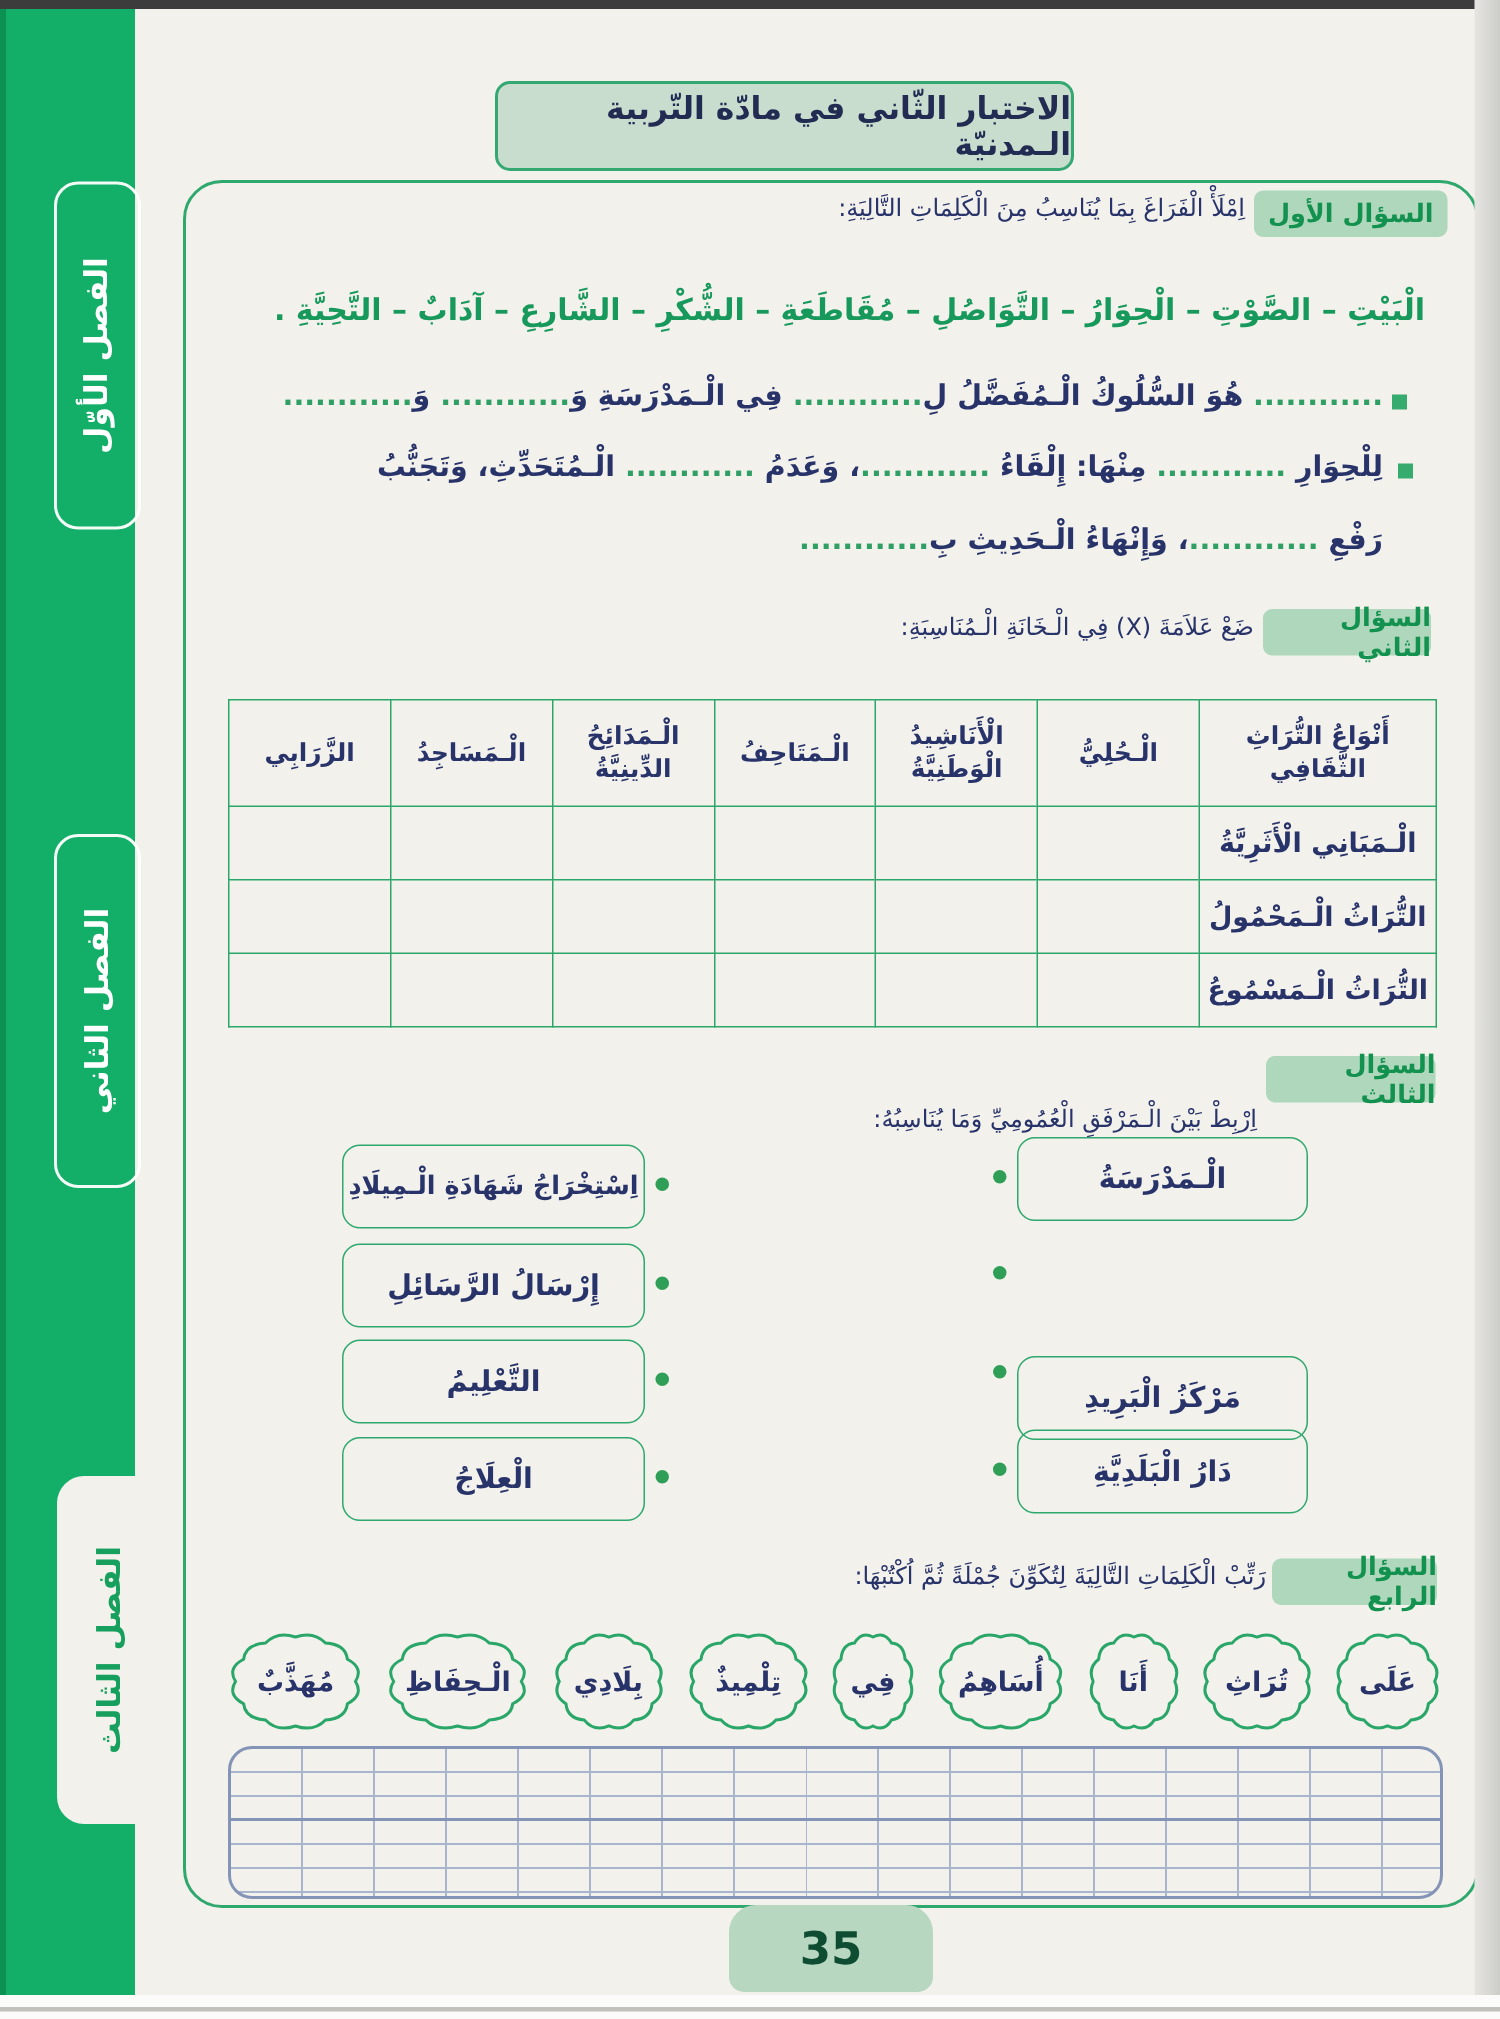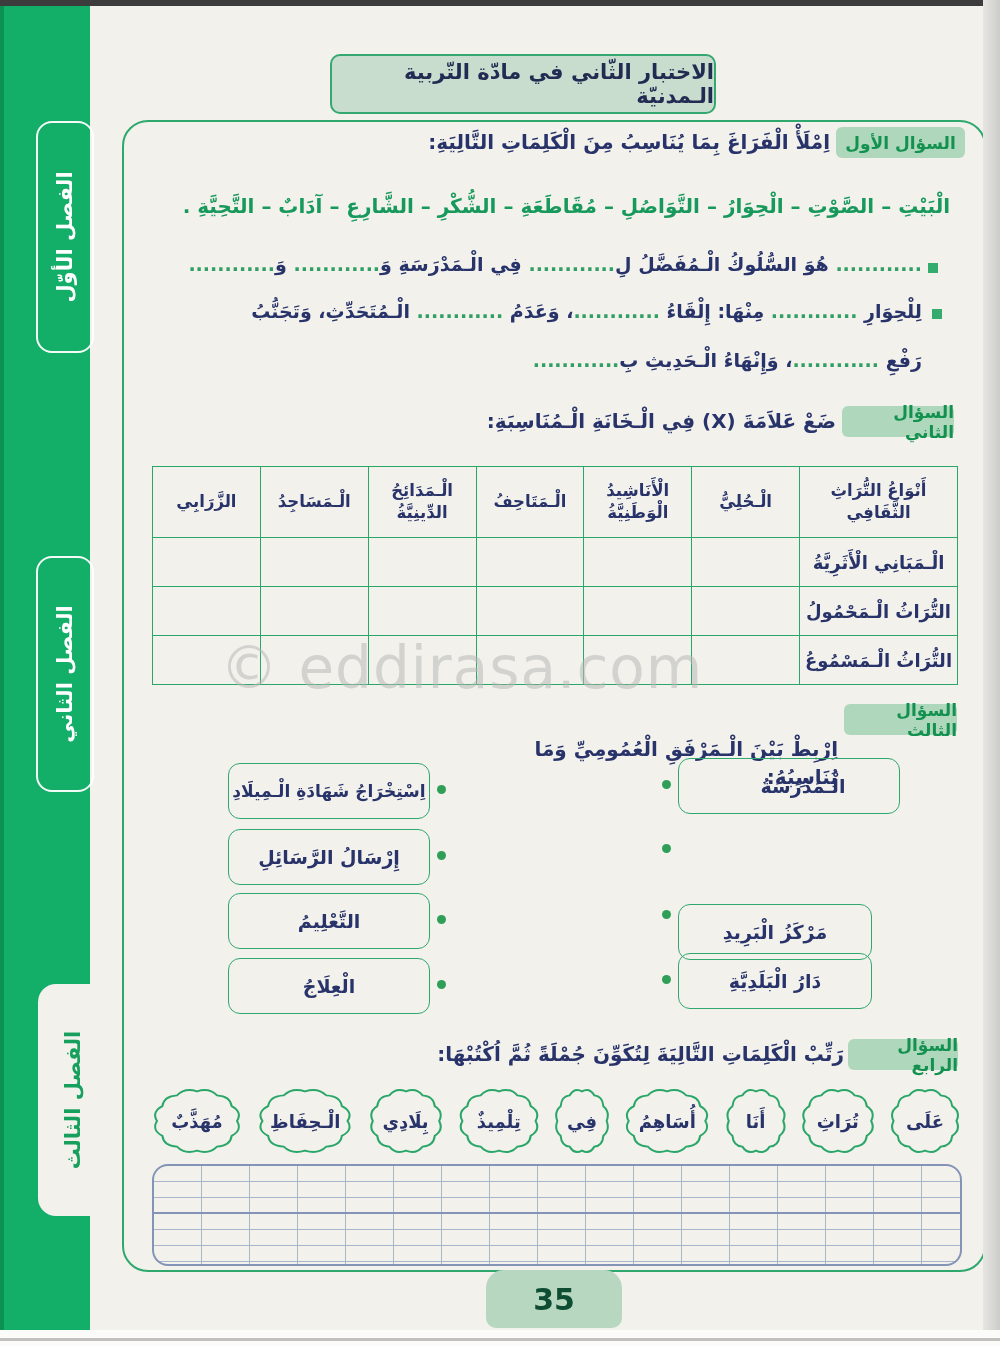--- a/index.html
+++ b/index.html
@@ -18,21 +18,21 @@
   .sidebar-edge{left:0;top:6px;width:4px;height:1324px;background:#0b9152;}
   .vtab{display:flex;align-items:center;justify-content:center;}
   .vtab span{white-space:nowrap;transform:rotate(-90deg);font-weight:bold;font-size:21px;letter-spacing:.5px;}
   .vtab-outline{left:36px;width:54px;border:2px solid rgba(255,255,255,.95);border-radius:16px;color:#fff;}
   .vtab-active{left:38px;width:70px;background:#f2f1ec;border-radius:18px;color:#17a05d;}
   .main-box{left:122px;top:120px;width:860px;height:1148px;border:2.5px solid var(--border-green);border-radius:26px;}
   .title-box{left:330px;top:54px;width:382px;height:56px;background:#c9ddcf;border:2px solid #35a872;border-radius:10px;
     display:flex;align-items:center;justify-content:center;color:#222c52;font-weight:bold;font-size:21px;z-index:3;direction:rtl;}
   .qlabel{background:var(--label-bg);color:var(--label-fg);font-weight:bold;font-size:17px;border-radius:6px;
     display:flex;align-items:center;justify-content:center;height:31px;direction:rtl;z-index:2;}
-  .ins{font-size:20px;font-weight:bold;color:var(--navy);direction:rtl;text-align:right;line-height:1.4;}
+  .ins{font-size:16px;font-weight:normal;color:var(--navy);direction:rtl;text-align:right;line-height:1.4;}
   .wordbank{font-size:20px;font-weight:bold;color:#18995c;direction:rtl;text-align:right;}
   .fl{font-size:19px;font-weight:bold;color:var(--navy);direction:rtl;text-align:right;line-height:1.55;}
   .dots{color:var(--dotg);font-weight:bold;letter-spacing:1px;}
   .bullet{width:10px;height:10px;background:#35ab6e;}
   table.q2t{border-collapse:collapse;table-layout:fixed;width:806px;direction:rtl;}
   table.q2t th,table.q2t td{border:1.7px solid var(--table-green);color:var(--navy);font-weight:bold;
     text-align:center;vertical-align:middle;padding:1px 2px;}
   table.q2t thead th{height:68px;font-size:16.5px;line-height:1.35;}
   table.q2t tbody th{height:46px;font-size:18px;}
   table.q2t col.c0{width:158px;}
@@ -143,28 +143,27 @@
             <td></td>
             <td></td>
             <td></td>
             <td></td>
             <td></td>
         </tr>
       </tbody>
     </table>
   </div>
 
-  <div class="abs watermark">© eddirasa.com</div>
 
   <div class="abs qlabel" style="left:844px;top:704px;width:113px;">
     <span>السؤال الثالث</span>
   </div>
   <div class="abs ins" style="left:478px;top:705px;width:360px;margin-top:30px;">اِرْبِطْ بَيْنَ الْـمَرْفَقِ الْعُمُومِيِّ وَمَا يُنَاسِبُهُ:</div>
 
-  <div class="abs mbox" style="left:678px;top:758px;width:192px;height:54px;padding-left:28px;">الْـمَدْرَسَةُ</div>
+  <div class="abs mbox" style="left:678px;top:758px;width:192px;height:54px;">الْـمَدْرَسَةُ</div>
   <div class="abs mbox" style="left:678px;top:888px;width:192px;height:54px;margin-top:16px;">مَرْكَزُ الْبَرِيدِ</div>
   <div class="abs mbox" style="left:678px;top:953px;width:192px;height:54px;">دَارُ الْبَلَدِيَّةِ</div>
   <div class="abs mdot" style="left:662px;top:780px;"></div>
   <div class="abs mdot" style="left:662px;top:844px;"></div>
   <div class="abs mdot" style="left:662px;top:910px;"></div>
   <div class="abs mdot" style="left:662px;top:975px;"></div>
 
   <div class="abs mbox" style="left:228px;top:763px;width:200px;height:54px;font-size:17px;">اِسْتِخْرَاجُ شَهَادَةِ الْـمِيلَادِ</div>
   <div class="abs mbox" style="left:228px;top:829px;width:200px;height:54px;">إِرْسَالُ الرَّسَائِلِ</div>
   <div class="abs mbox" style="left:228px;top:893px;width:200px;height:54px;">التَّعْلِيمُ</div>

